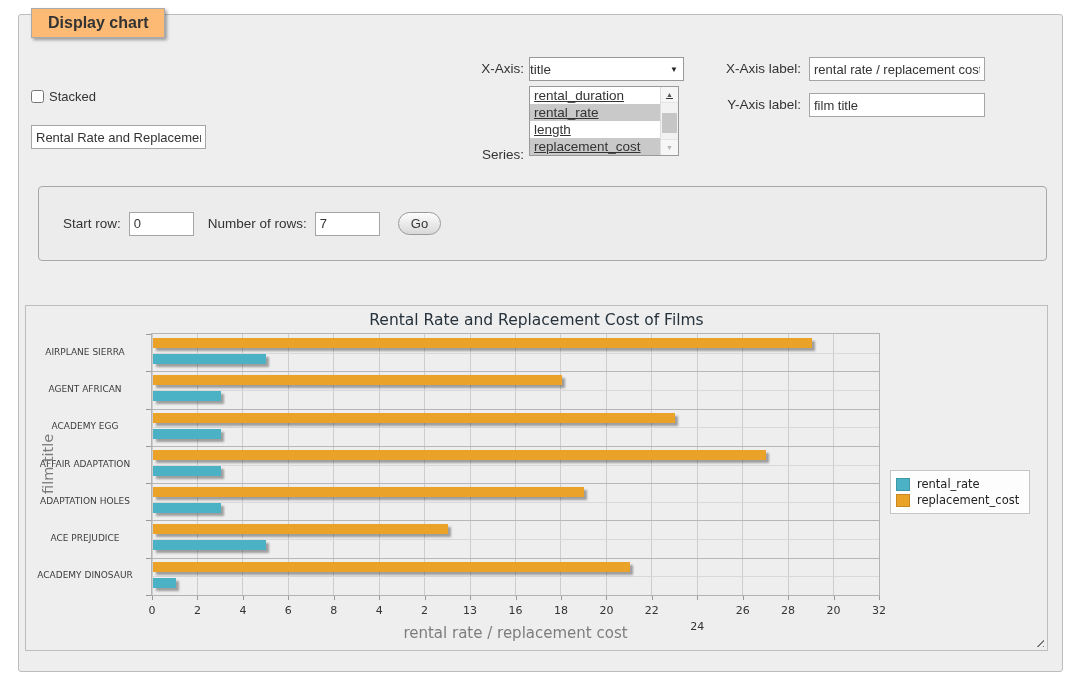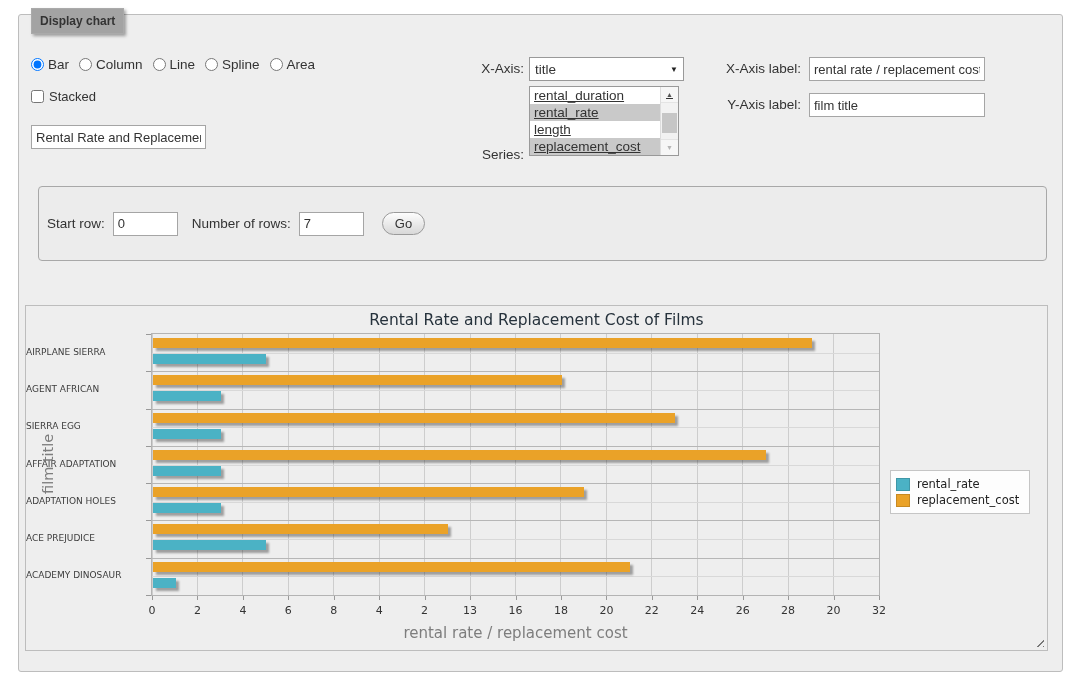--- a/index.html
+++ b/index.html
@@ -7,41 +7,41 @@
     width:1081px;height:681px;position:relative;background:#ffffff;
     font-family:"Liberation Sans",sans-serif;font-size:13px;color:#333;
     overflow:hidden;
   }
   
   .main-panel{
     position:absolute;left:18px;top:14px;width:1043px;height:656px;
     background:#eeeeee;border:1px solid #bdbdbd;border-radius:3px;
   }
   .panel-legend{
-    position:absolute;left:12px;top:-7px;background:#a3a3a3;
-    border:1px solid #aaaaaa;padding:5px 8px;font-size:12px;font-weight:bold;
+    position:absolute;left:12px;top:-7px;background:#fdba74;
+    border:1px solid #aaaaaa;padding:5px 16px;font-size:16px;font-weight:bold;
     color:#333;box-shadow:2px 2px 3px rgba(0,0,0,0.35);
   }
   
   .type-row{position:absolute;left:12px;top:42px;display:flex;align-items:center;gap:2px;}
   .type-row label{display:flex;align-items:center;margin-right:8px;font-size:13.5px;}
   .type-row input{margin:0 4px 0 0;}
   .stacked-row{position:absolute;left:12px;top:74px;display:flex;align-items:center;}
   .stacked-row input{margin:0 5px 0 0;}
   .chart-title-input{
     position:absolute;left:12px;top:110px;width:165px;height:18px;
     border:1px solid #a5a5a5;padding:2px 4px;font-size:13px;color:#333;
     font-family:"Liberation Sans",sans-serif;background:#fff;
   }
   .field-label{position:absolute;text-align:right;font-size:13.5px;color:#333;}
   .select-box{
     position:absolute;left:510px;top:42px;width:153px;height:22px;background:#fff;
     border:1px solid #999;display:flex;align-items:center;cursor:default;
   }
-  .select-box .val{flex:1;padding-left:5px;font-size:13.5px;}
+  .select-box .val{flex:1;font-size:13.5px;}
   .select-box .arrow{width:18px;font-size:8px;color:#222;text-align:center;}
   .listbox{
     position:absolute;left:510px;top:71px;width:148px;height:68px;background:#fff;
     border:1px solid #999;display:flex;text-decoration:underline;
   }
   .listbox .items{flex:1;overflow:hidden;}
   .listbox .item{height:17px;line-height:17px;padding-left:4px;font-size:13.5px;white-space:nowrap;}
   .listbox .item.sel{background:#c9c9c9;}
   .scrollbar{width:17px;background:#f2f2f2;border-left:1px solid #ddd;position:relative;}
   .scroll-btn{height:15px;display:flex;align-items:center;justify-content:center;font-size:7px;background:#f6f6f6;}
@@ -49,21 +49,21 @@
   .scroll-btn.down{position:absolute;bottom:0;left:0;right:0;color:#b5b5b5;border-top:1px solid #e4e4e4;}
   .scroll-thumb{position:absolute;left:1px;right:1px;top:26px;height:20px;background:#c6c6c6;}
   .axis-input{
     position:absolute;left:790px;width:166px;height:18px;border:1px solid #a5a5a5;
     padding:2px 4px;font-size:13px;color:#333;background:#fff;font-family:"Liberation Sans",sans-serif;
   }
   
   .rows-panel{
     position:absolute;left:19px;top:171px;width:1009px;height:75px;
     background:#ececec;border:1px solid #a8a8a8;border-radius:4px;
-    display:flex;align-items:center;padding-left:8px;box-sizing:border-box;
+    display:flex;align-items:center;padding-left:24px;box-sizing:border-box;
   }
   .rows-panel label{font-size:13.5px;color:#333;}
   .rows-panel input{
     width:55px;height:18px;border:1px solid #a5a5a5;padding:2px 4px;font-size:13px;
     color:#333;background:#fff;font-family:"Liberation Sans",sans-serif;
   }
   .go-btn{
     margin-left:18px;padding:3px 12px;font-size:13px;color:#333;
     background:linear-gradient(#fdfdfd,#d8d8d8);border:1px solid #9a9a9a;
     border-radius:12px;cursor:pointer;font-family:"Liberation Sans",sans-serif;
@@ -79,21 +79,21 @@
     position:absolute;left:0;top:5px;width:100%;text-align:center;
     font-size:15.5px;color:#26323c;
   }
   .plot{position:absolute;background:transparent;}
   .vline{position:absolute;width:1px;background:#cdcdcd;top:0;}
   .hline-mid{position:absolute;height:1px;background:#d8d8d8;left:0;right:0;}
   .hline-border{position:absolute;height:1px;background:#b6b6b6;left:0;right:0;}
   .plot-frame{position:absolute;border:1px solid #b3b3b3;pointer-events:none;}
   .bar{position:absolute;height:10px;box-shadow:3px 3px 2px rgba(40,40,40,0.4);}
   .cat-label{
-    position:absolute;text-align:left;font-size:9px;color:#3c3c3c;
+    position:absolute;text-align:center;font-size:9px;color:#3c3c3c;
     letter-spacing:0px;white-space:nowrap;
   }
   .ytick{position:absolute;width:5px;height:1px;background:#999;}
   .xtick{position:absolute;width:1px;height:4px;background:#999;}
   .xtick-label{position:absolute;width:30px;text-align:center;font-size:11px;color:#333;}
   .x-axis-title{position:absolute;text-align:center;font-size:15px;color:#7d7d7d;}
   .y-axis-title{
     position:absolute;font-size:14.5px;color:#7d7d7d;transform:rotate(-90deg);
     transform-origin:center center;white-space:nowrap;
   }
@@ -109,42 +109,20 @@
     background:repeating-linear-gradient(-45deg,#777 0 1px,transparent 1px 4px);
     clip-path:polygon(100% 0,100% 100%,0 100%);
   }
 </style>
 </head>
 <body>
 
 <div class="main-panel">
   <div class="panel-legend">Display chart</div>
 
-  <div class="type-row" id="chart-type-group">
-      <label>
-        <input type="radio" name="ctype" checked="" style="">
-        <span>Bar</span>
-      </label>
-      <label>
-        <input type="radio" name="ctype" style="">
-        <span>Column</span>
-      </label>
-      <label>
-        <input type="radio" name="ctype" style="">
-        <span>Line</span>
-      </label>
-      <label>
-        <input type="radio" name="ctype" style="">
-        <span>Spline</span>
-      </label>
-      <label>
-        <input type="radio" name="ctype" style="">
-        <span>Area</span>
-      </label>
-    </div>
 
   <div class="stacked-row">
     <input type="checkbox" style="">
     <span>Stacked</span>
   </div>
 
   <input class="chart-title-input" type="text" value="Rental Rate and Replacement Cost of Films" style="">
 
   <span class="field-label" style="left:430px;top:46px;width:75px;">X-Axis:</span>
   <div class="select-box">
@@ -231,21 +209,21 @@
         <div class="bar" title="ACE GOLDFINGER replacement_cost: 12.99" style="left: 1px; top: 190.4px; width: 295.1px; background: rgb(234, 162, 40);"></div>
         <div class="bar" title="ACE GOLDFINGER rental_rate: 4.99" style="left: 1px; top: 206.4px; width: 113.4px; background: rgb(75, 178, 197);"></div>
         <div class="bar" title="ACADEMY DINOSAUR replacement_cost: 20.99" style="left: 1px; top: 227.7px; width: 476.9px; background: rgb(234, 162, 40);"></div>
         <div class="bar" title="ACADEMY DINOSAUR rental_rate: 0.99" style="left: 1px; top: 243.7px; width: 22.5px; background: rgb(75, 178, 197);"></div>
       </div>
       <div class="plot-frame" style="left: 125px; top: 27px; width: 727px; height: 261px;"></div>
       <div class="cat-label" style="left: 0px; width: 118px; top: 40.6px;">AIRPLANE SIERRA</div>
       <div class="ytick" style="left: 120px; top: 28px;"></div>
       <div class="cat-label" style="left: 0px; width: 118px; top: 77.9px;">AGENT AFRICAN</div>
       <div class="ytick" style="left: 120px; top: 65.3px;"></div>
-      <div class="cat-label" style="left: 0px; width: 118px; top: 115.2px;">SIERRA EGG</div>
+      <div class="cat-label" style="left: 0px; width: 118px; top: 115.2px;">ACADEMY EGG</div>
       <div class="ytick" style="left: 120px; top: 102.6px;"></div>
       <div class="cat-label" style="left: 0px; width: 118px; top: 152.5px;">AFFAIR ADAPTATION</div>
       <div class="ytick" style="left: 120px; top: 139.9px;"></div>
       <div class="cat-label" style="left: 0px; width: 118px; top: 189.8px;">ADAPTATION HOLES</div>
       <div class="ytick" style="left: 120px; top: 177.1px;"></div>
       <div class="cat-label" style="left: 0px; width: 118px; top: 227.1px;">ACE PREJUDICE</div>
       <div class="ytick" style="left: 120px; top: 214.4px;"></div>
       <div class="cat-label" style="left: 0px; width: 118px; top: 264.4px;">ACADEMY DINOSAUR</div>
       <div class="ytick" style="left: 120px; top: 251.7px;"></div>
       <div class="ytick" style="left: 120px; top: 289px;"></div>
@@ -267,21 +245,21 @@
       <div class="xtick-label" style="left: 429.1px; top: 298px;">13</div>
       <div class="xtick" style="left: 489.5px; top: 290px;"></div>
       <div class="xtick-label" style="left: 474.5px; top: 298px;">16</div>
       <div class="xtick" style="left: 534.9px; top: 290px;"></div>
       <div class="xtick-label" style="left: 519.9px; top: 298px;">18</div>
       <div class="xtick" style="left: 580.4px; top: 290px;"></div>
       <div class="xtick-label" style="left: 565.4px; top: 298px;">20</div>
       <div class="xtick" style="left: 625.8px; top: 290px;"></div>
       <div class="xtick-label" style="left: 610.8px; top: 298px;">22</div>
       <div class="xtick" style="left: 671.3px; top: 290px;"></div>
-      <div class="xtick-label" style="left: 656.3px; top: 298px;">24</div>
+      <div class="xtick-label" style="left: 656.3px; top: 314px;">24</div>
       <div class="xtick" style="left: 716.7px; top: 290px;"></div>
       <div class="xtick-label" style="left: 701.7px; top: 298px;">26</div>
       <div class="xtick" style="left: 762.1px; top: 290px;"></div>
       <div class="xtick-label" style="left: 747.1px; top: 298px;">28</div>
       <div class="xtick" style="left: 807.6px; top: 290px;"></div>
       <div class="xtick-label" style="left: 792.6px; top: 298px;">20</div>
       <div class="xtick" style="left: 853px; top: 290px;"></div>
       <div class="xtick-label" style="left: 838px; top: 298px;">32</div>
       <div class="x-axis-title" style="left: 126px; width: 727px; top: 318px;">rental rate / replacement cost</div>
       <div class="y-axis-title" style="left: -8px; top: 149.5px; width: 60px;">film title</div>

